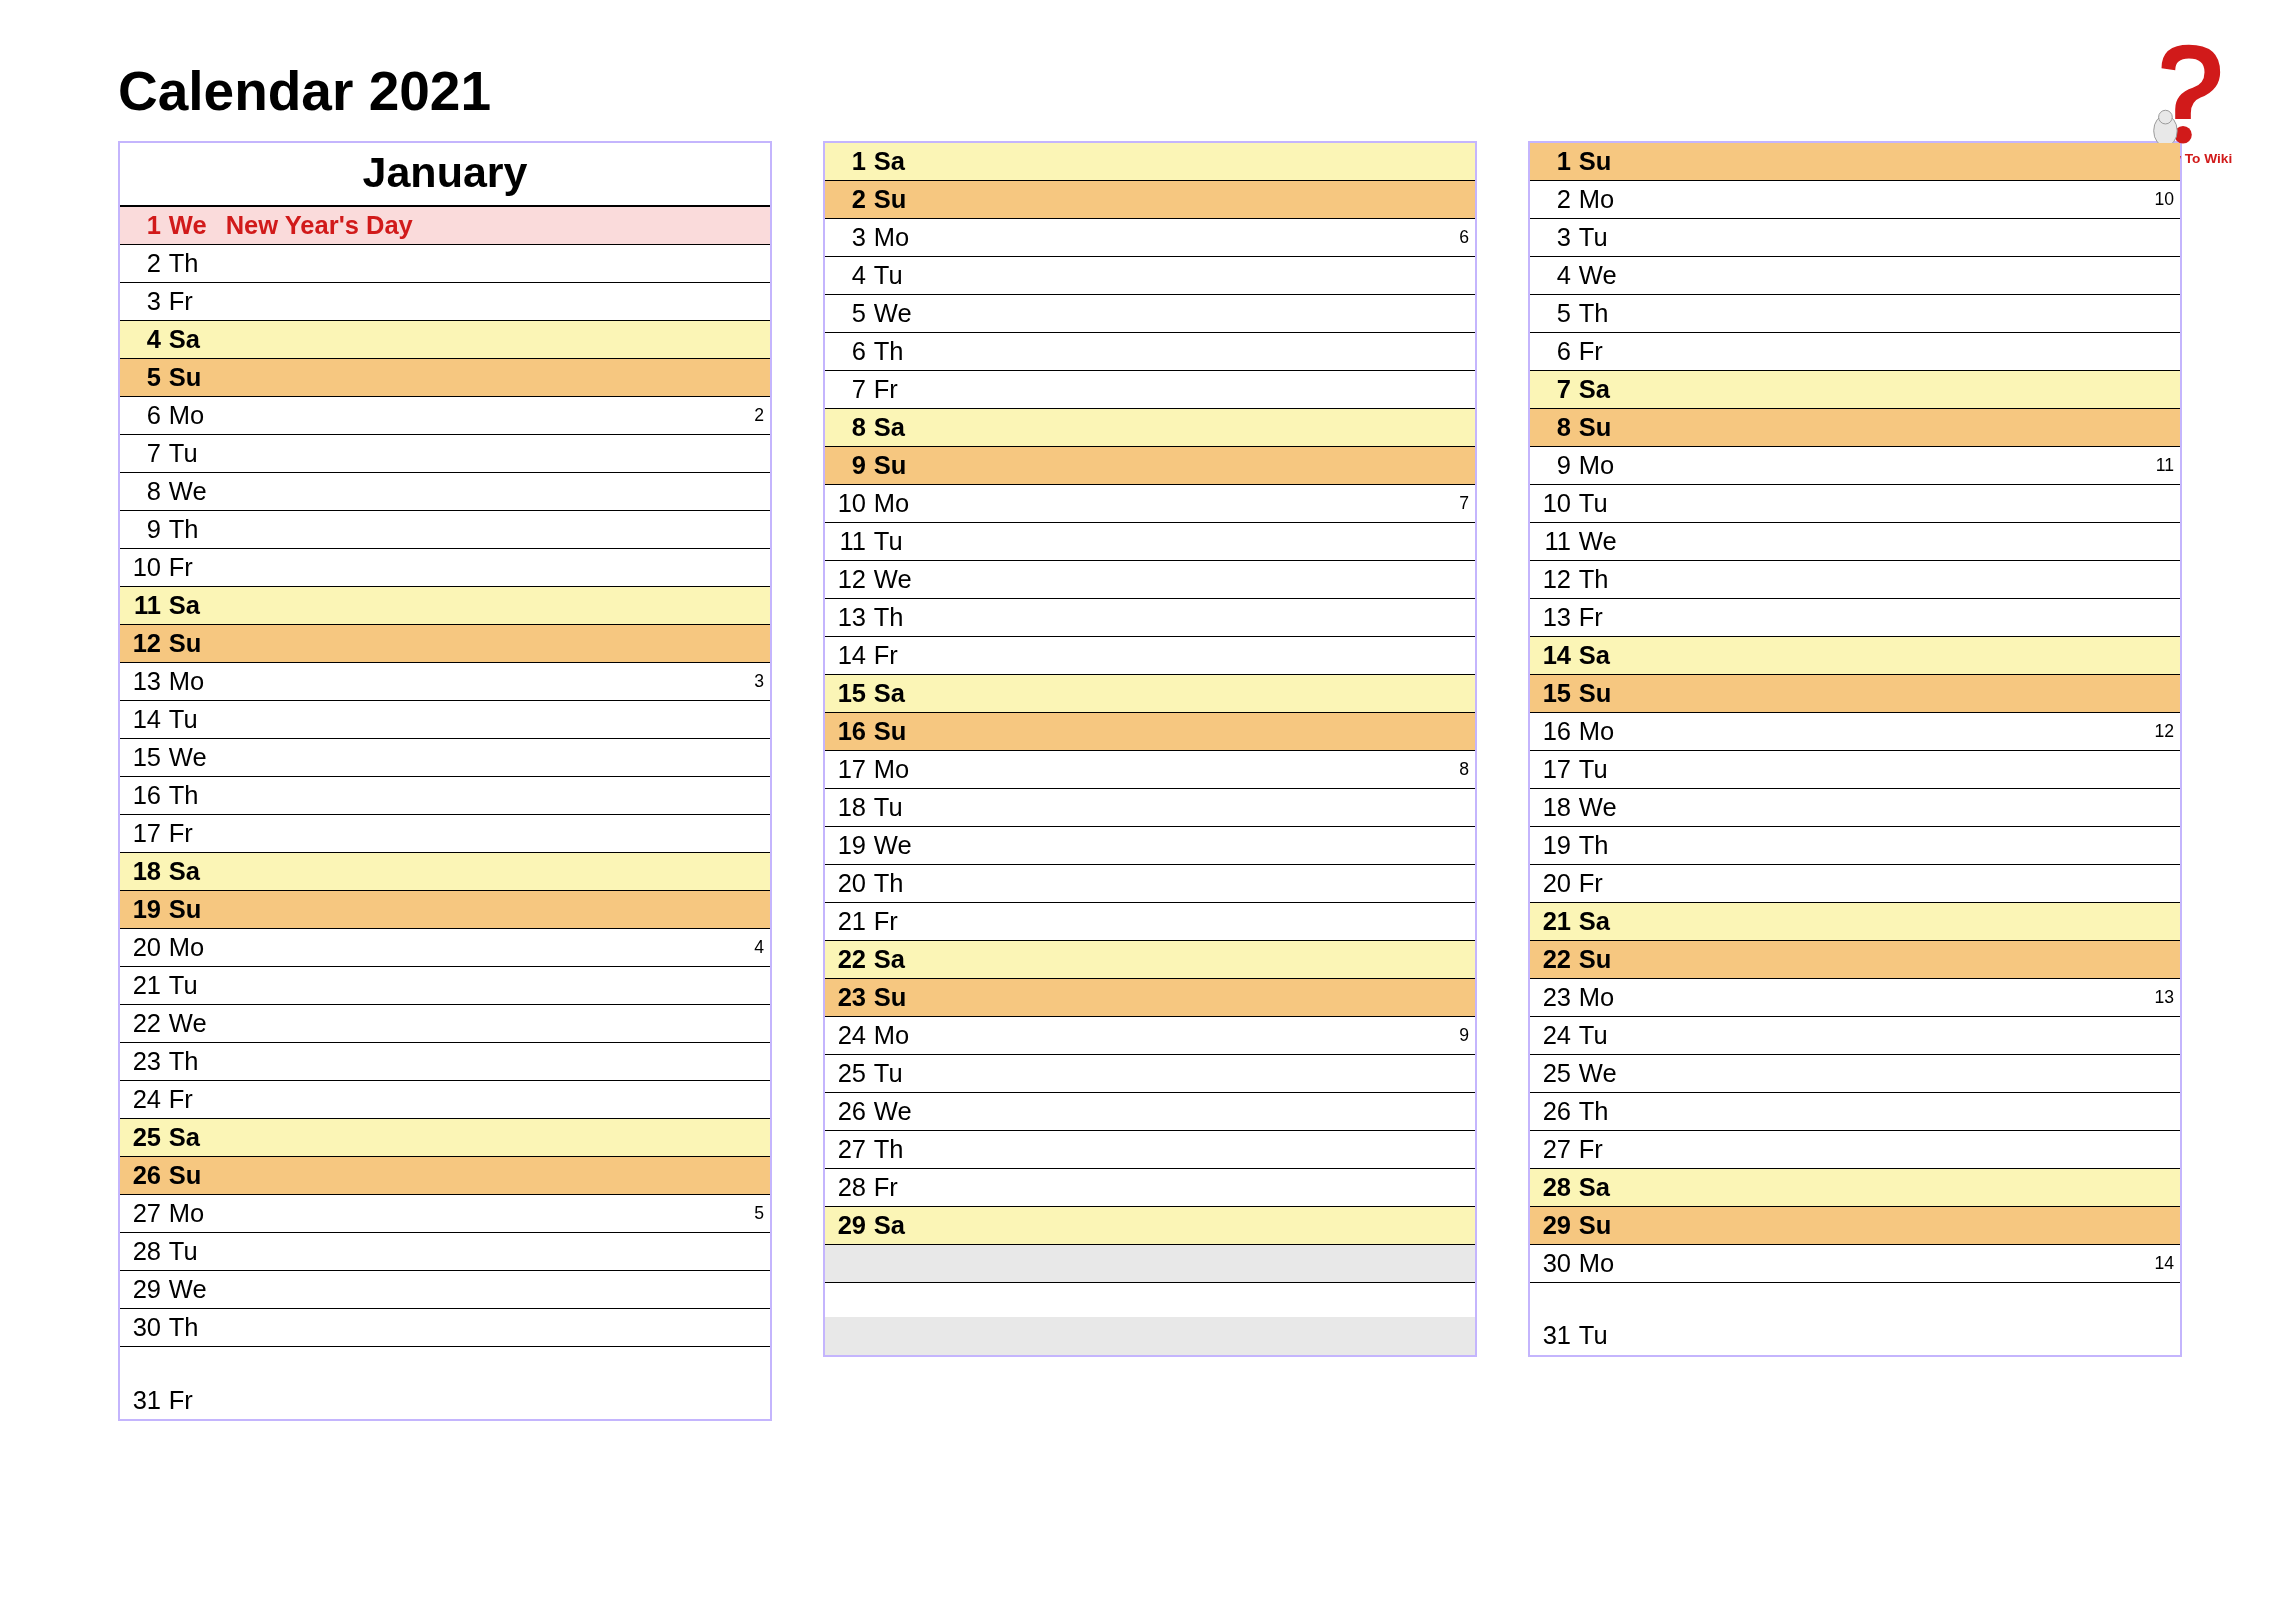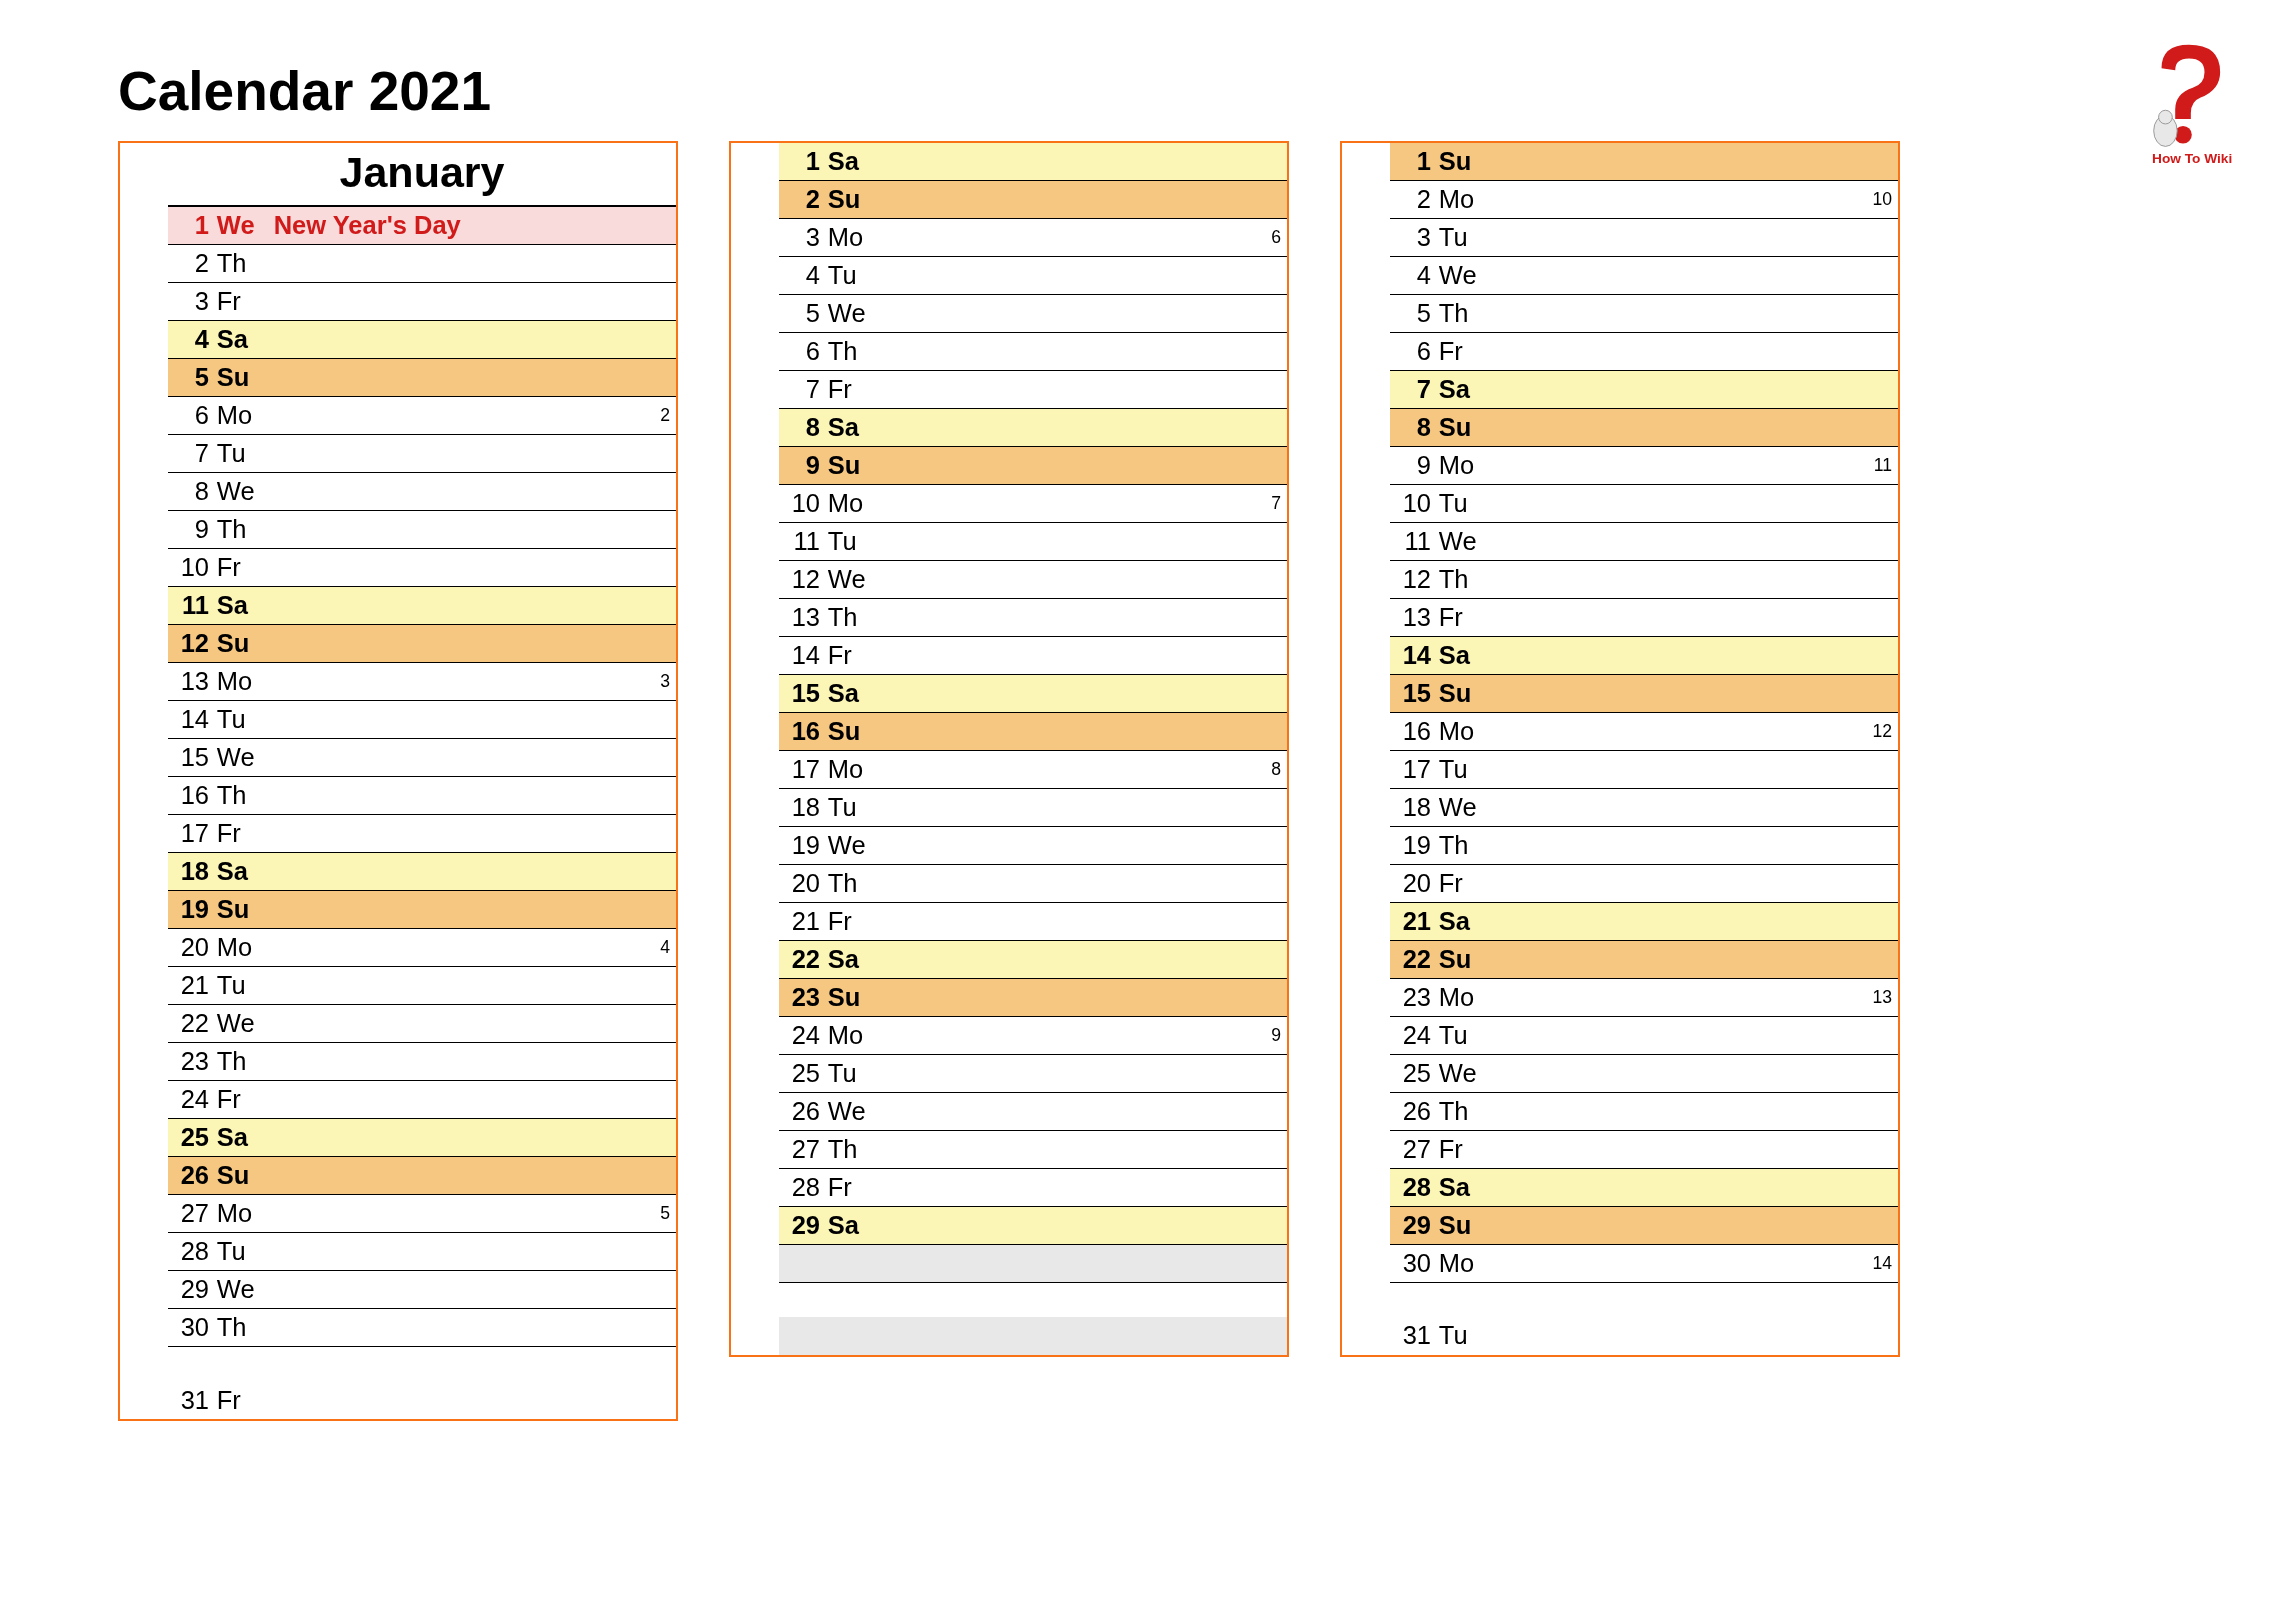--- a/index.html
+++ b/index.html
@@ -21,23 +21,22 @@
     font-weight: 700;
     color: #000;
     margin: 0 0 17.6px 0;
   }
   .months {
     display: flex;
     gap: 51px;
     align-items: flex-start;
   }
   .month {
-    width: 560px;
-    border: 2px solid #f97316;
-    padding-left: 48px;
+    width: 654px;
+    border: 2px solid #c4b5fd;
   }
   .month-header {
     text-align: center;
     font-size: 43px;
     font-weight: 700;
     padding: 5.9px 0 7.8px 0;
     border-bottom: 2px solid #000;
     background: #fff;
   }
   .day-row {

